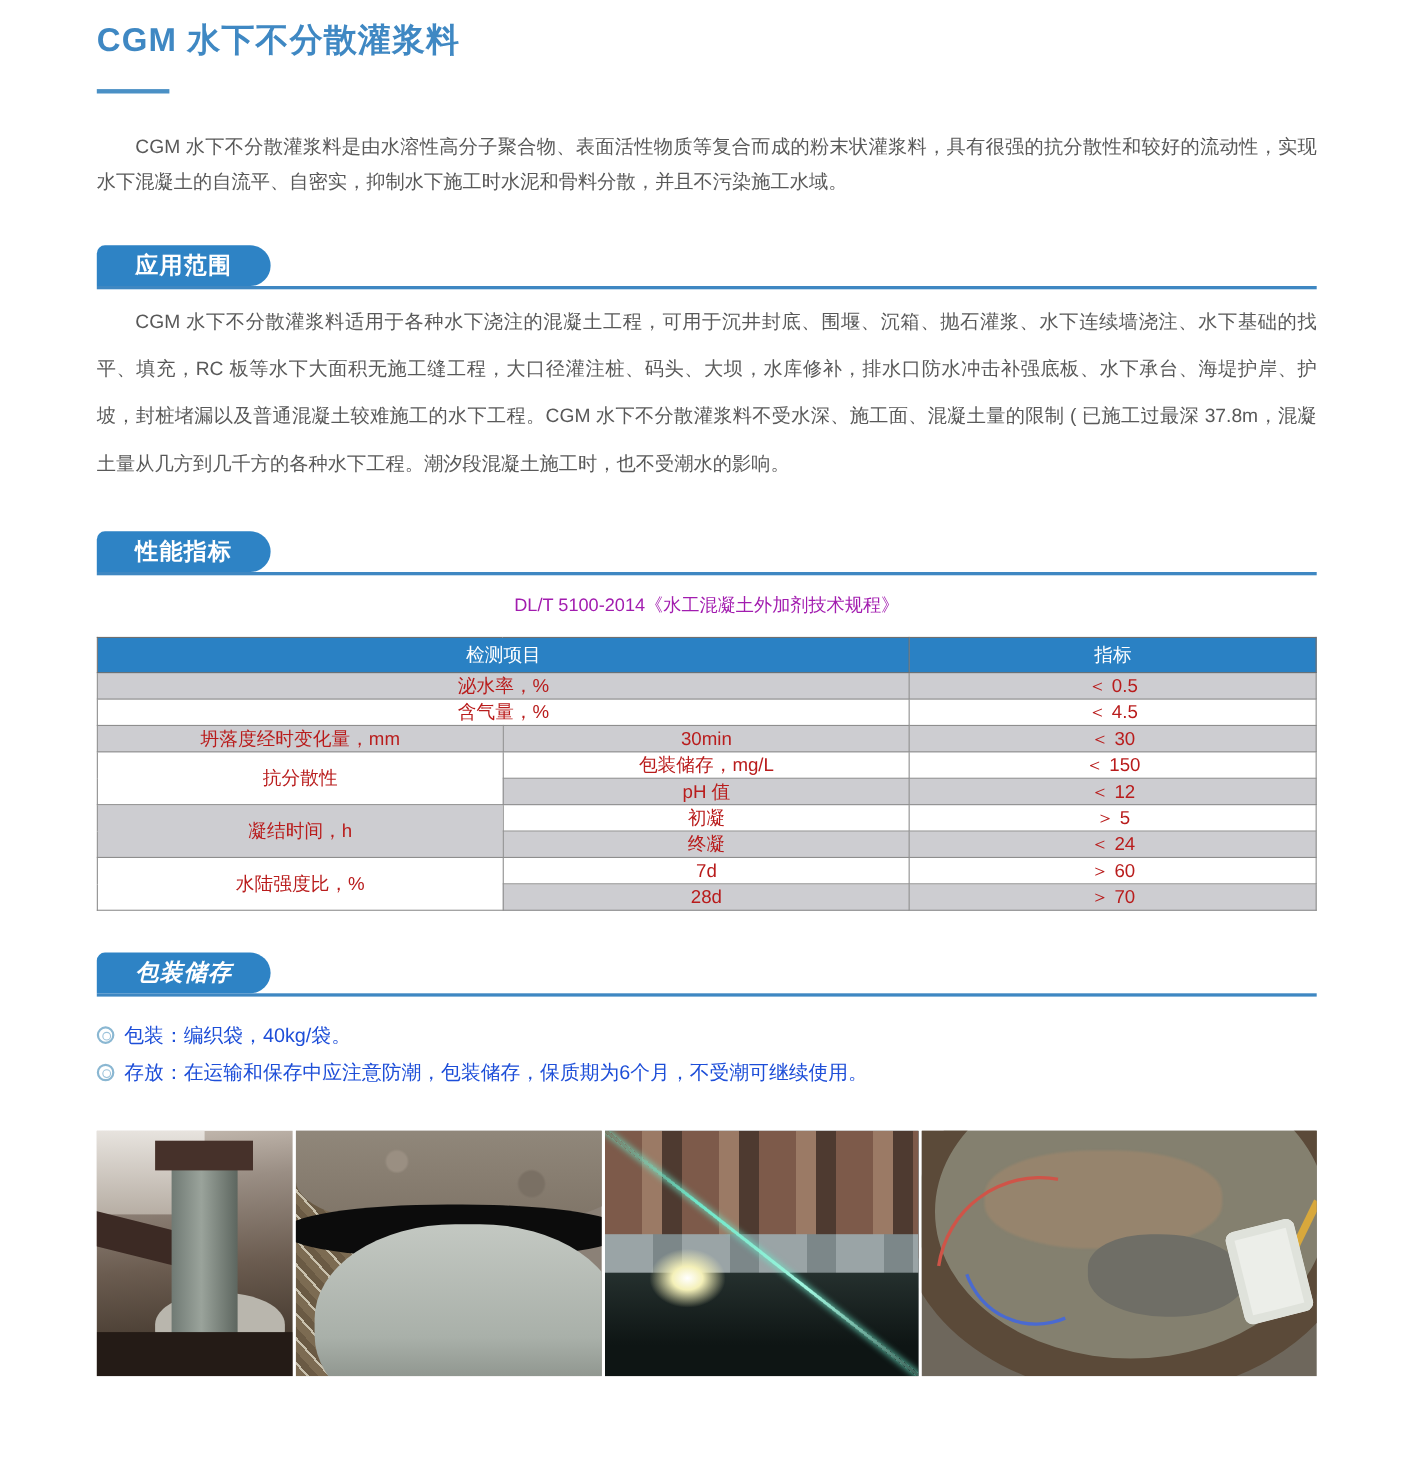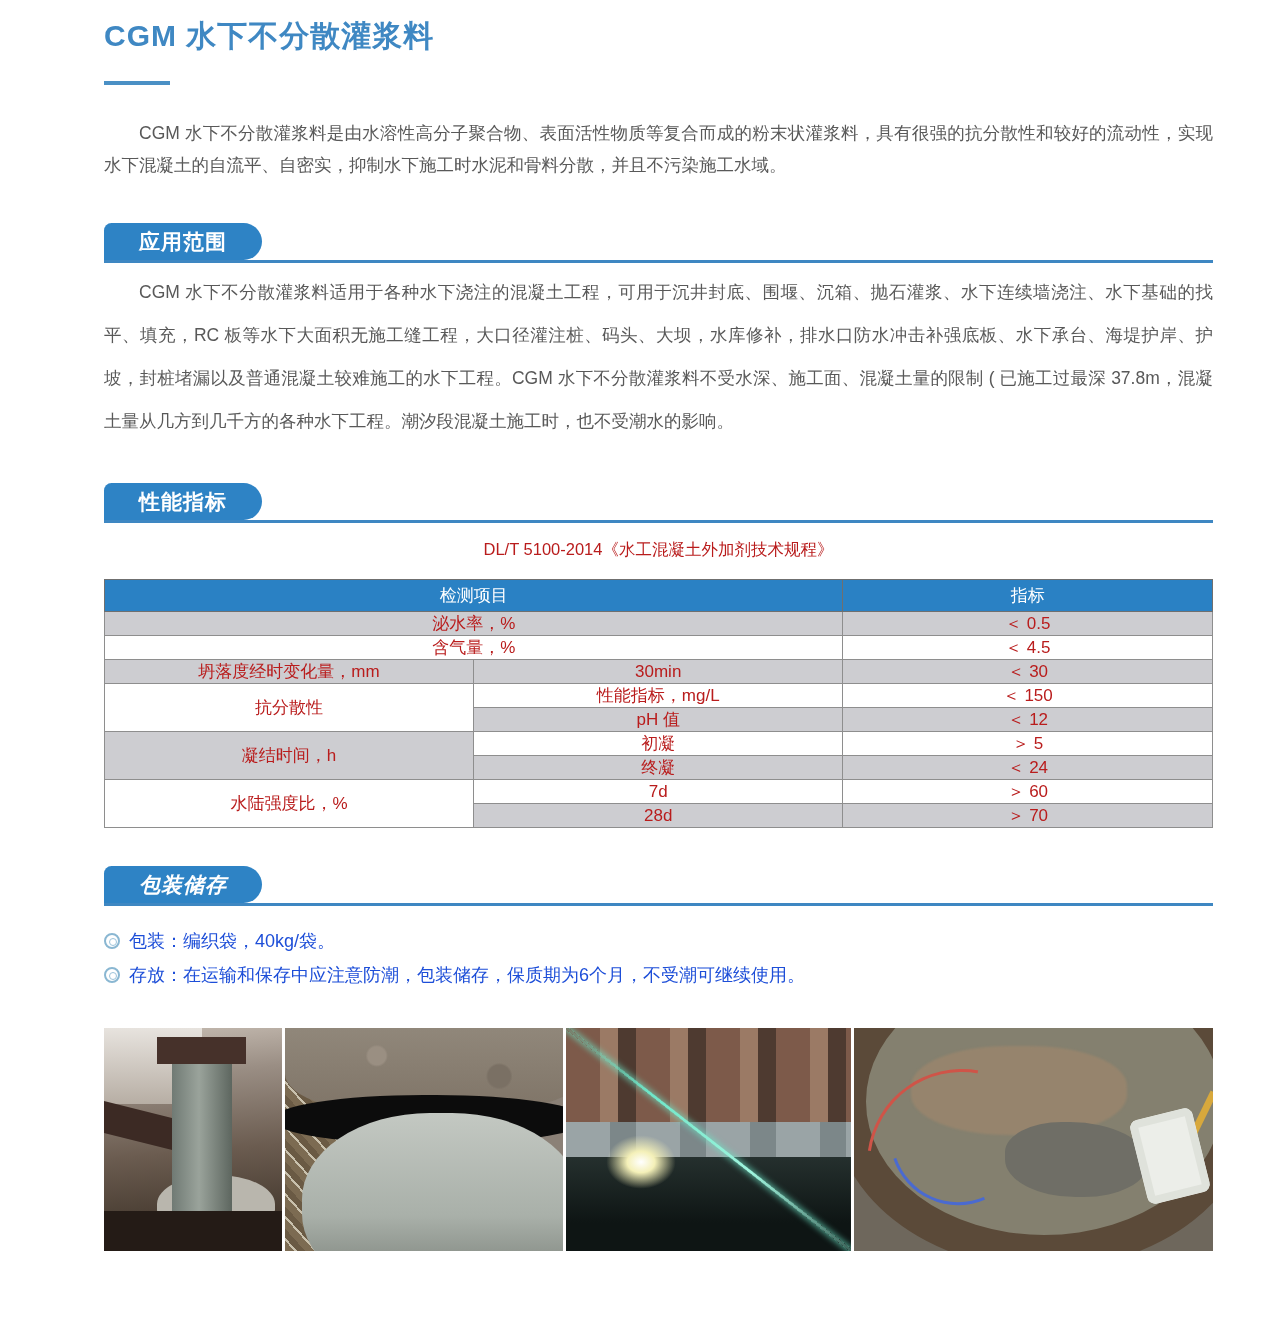--- a/index.html
+++ b/index.html
@@ -1,35 +1,35 @@
 <!DOCTYPE html>
 <html><head>
 <meta charset="utf-8">
 <style>
   * { margin:0; padding:0; box-sizing:border-box; }
   body { background:#ffffff; font-family:"Liberation Sans", sans-serif; }
   .page { position:relative; width:1280px; height:1344px; background:#fff; overflow:hidden; }
-  .content { position:absolute; left:104px; top:0; width:1109px; }
+  .content { position:absolute; left:88px; top:0; width:1109px; }
 
   .doc-title { margin-top:16px; font-size:30px; font-weight:700; color:#3f88c3; letter-spacing:1px; }
   .title-rule { width:66px; height:4px; background:#4a90c5; margin-top:24px; }
 
   .para { font-size:17.5px; color:#595959; line-height:32px; text-indent:2em; text-align:justify; }
   .intro { margin-top:32px; }
 
   .section-header { border-bottom:3px solid #3e87c2; line-height:0; }
   .section-tab { display:inline-block; width:158px; text-align:center; background:#2e83c5; color:#fff;
                  font-size:21px; font-weight:700; line-height:37px; height:37px;
                  border-radius:8px 20px 20px 0; letter-spacing:1px; }
   .mt-app  { margin-top:42px; }
   .mt-perf { margin-top:40px;text-decoration:underline; }
   .mt-pack { margin-top:38px;font-style:italic; }
   .section-body { margin-top:8px; line-height:43px; }
 
-  .standard-caption { margin-top:16px; text-align:center; font-size:16.5px; color:#b91c1c; }
+  .standard-caption { margin-top:16px; text-align:center; font-size:16.5px; color:#a21caf; }
 
   table.perf { width:100%; margin-top:18px; border-collapse:collapse;border-radius:11px; }
   table.perf th, table.perf td { border:1px solid #8e8e8e; height:15px; text-align:center;
                  font-size:17px; color:#b91c1c; padding:0 6px; }
   table.perf th { background:#2a81c4; color:#fff; font-weight:400; height:32px; border-color:#6f6f6f; }
   td.g { background:#cdcdd1; }
   td.w { background:#ffffff;margin-left:44px; }
 
   .bullets { margin-top:18px; }
   .bullet-line { display:flex; align-items:center; font-size:18px; color:#1d4ed8; line-height:34px; }
@@ -126,21 +126,21 @@
           <td colspan="2" class="w">含气量，%</td>
           <td class="w">＜ 4.5</td>
         </tr>
         <tr>
           <td class="g">坍落度经时变化量，mm</td>
           <td class="g">30min</td>
           <td class="g">＜ 30</td>
         </tr>
         <tr>
           <td rowspan="2" class="w">抗分散性</td>
-          <td class="w">性能指标，mg/L</td>
+          <td class="w">包装储存，mg/L</td>
           <td class="w">＜ 150</td>
         </tr>
         <tr>
           <td class="g">pH 值</td>
           <td class="g">＜ 12</td>
         </tr>
         <tr>
           <td rowspan="2" class="g">凝结时间，h</td>
           <td class="w">初凝</td>
           <td class="w">＞ 5</td>

